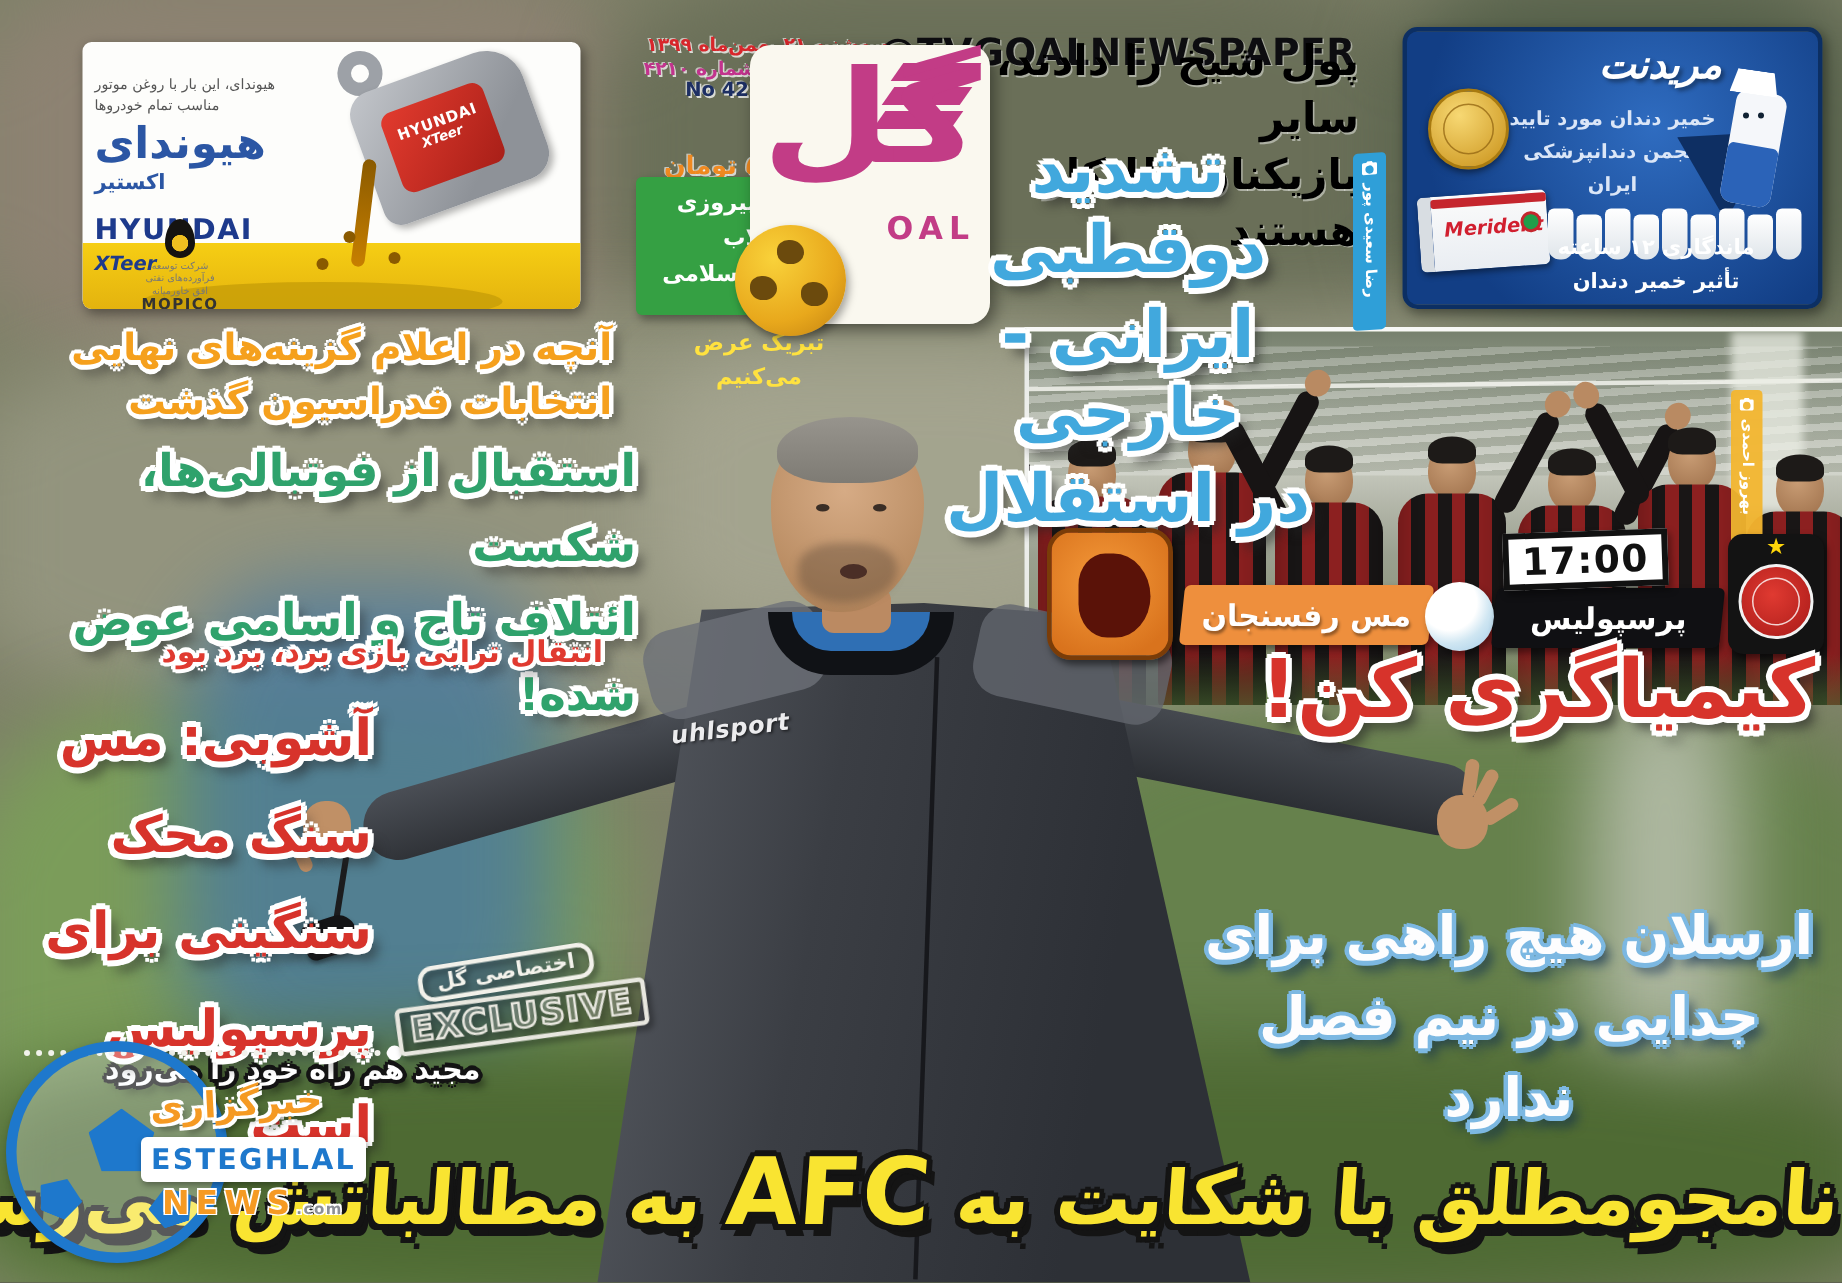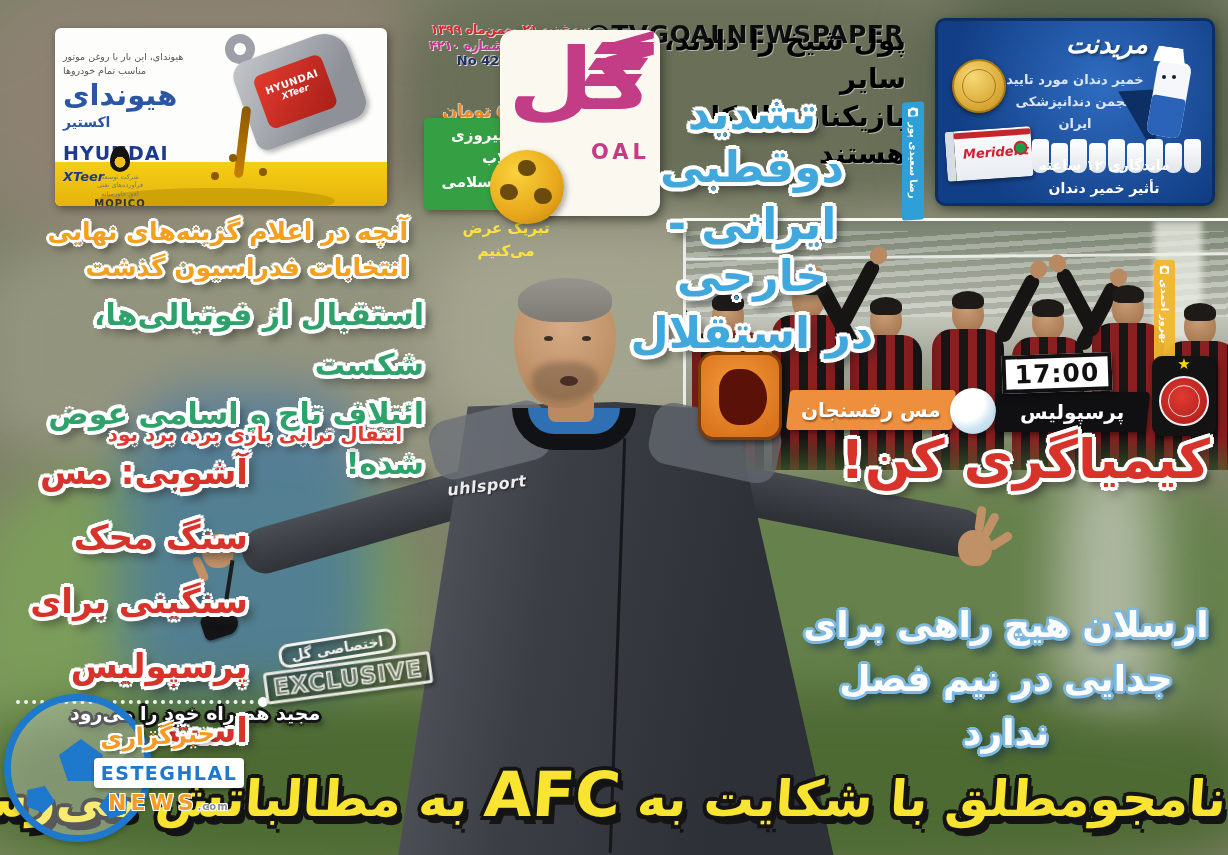--- a/index.html
+++ b/index.html
@@ -219,21 +219,21 @@
   #arsalan{right:12px;top:598px;width:420px;z-index:6;text-align:center;line-height:1.5;font-size:36px;font-weight:bold;color:#fdfdfe;}
   #arsalan span{display:block;}
 
   
   #fed-kicker{left:0;top:214px;width:408px;z-index:5;text-align:right;line-height:1.45;font-size:25px;font-weight:bold;color:#f5a01d;}
   #fed-kicker span{display:block;}
   #fed-kicker .k2{padding-left:28px;}
   #fed-main{left:0;top:290px;width:424px;z-index:5;text-align:right;line-height:1.65;font-size:30px;font-weight:bold;color:#2fa26c;}
   #fed-main span{display:block;}
   #torabi{left:0;top:422px;width:402px;z-index:5;text-align:right;font-size:20px;font-weight:bold;color:#e03a30;}
-  #ashubi{left:0;top:440px;width:248px;z-index:5;text-align:right;line-height:1.9;font-size:34px;font-weight:bold;color:#d7332b;}
+  #ashubi{left:0;top:460px;width:248px;z-index:5;text-align:right;line-height:1.9;font-size:34px;font-weight:bold;color:#d7332b;}
   #ashubi span{display:block;}
 
   
   #leader{left:16px;top:700px;width:246px;z-index:6;border-top:4px dotted #f2f2ec;}
   #leader:after{content:"";position:absolute;right:-6px;top:-7px;width:10px;height:10px;border-radius:50%;background:#fff;}
   #stamp{left:262px;top:636px;width:156px;z-index:6;transform:rotate(-9deg);text-align:center;
       filter:drop-shadow(2px 3px 2px rgba(0,0,0,.45));}
   #stamp .sfa{display:inline-block;border:3px solid #f2f1ea;border-radius:10px;padding:1px 10px;
       color:#f4f3ec;font-size:14px;font-weight:bold;background:rgba(45,45,35,.18);}
   #stamp .sen{display:inline-block;margin-top:3px;border:3px solid #e8e7df;border-radius:4px;padding:0 6px;

